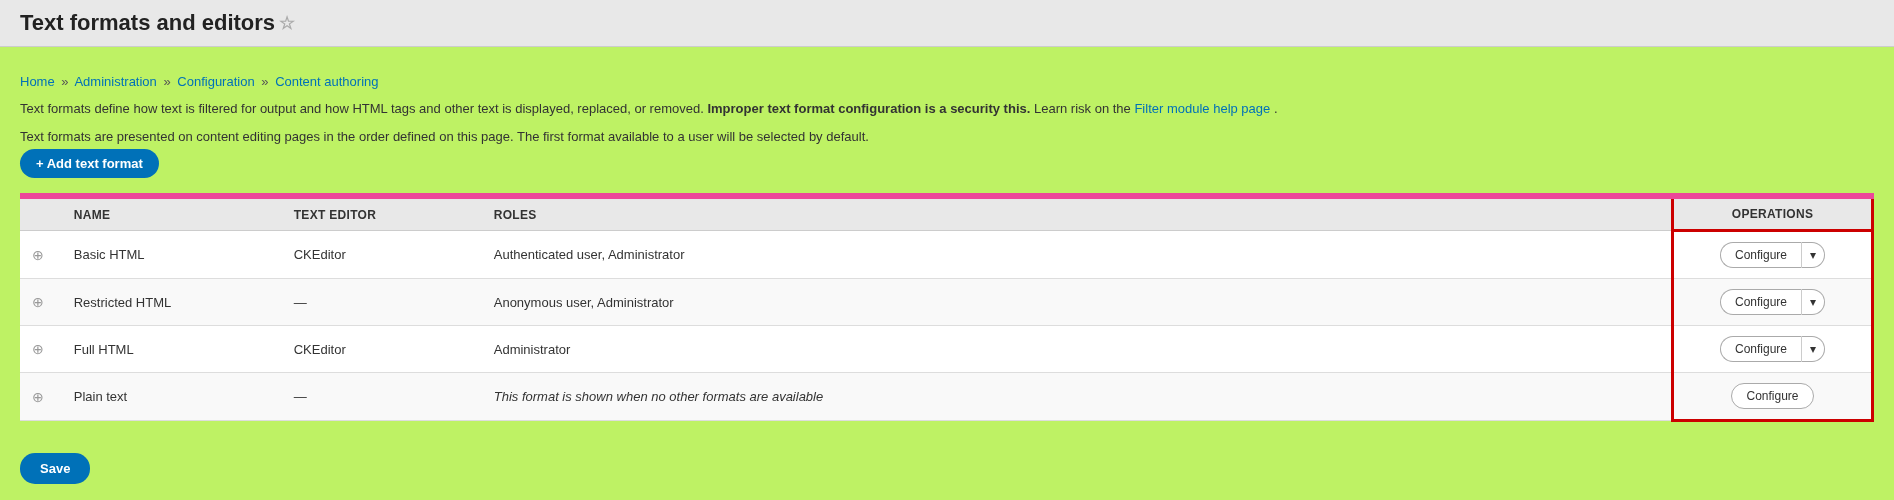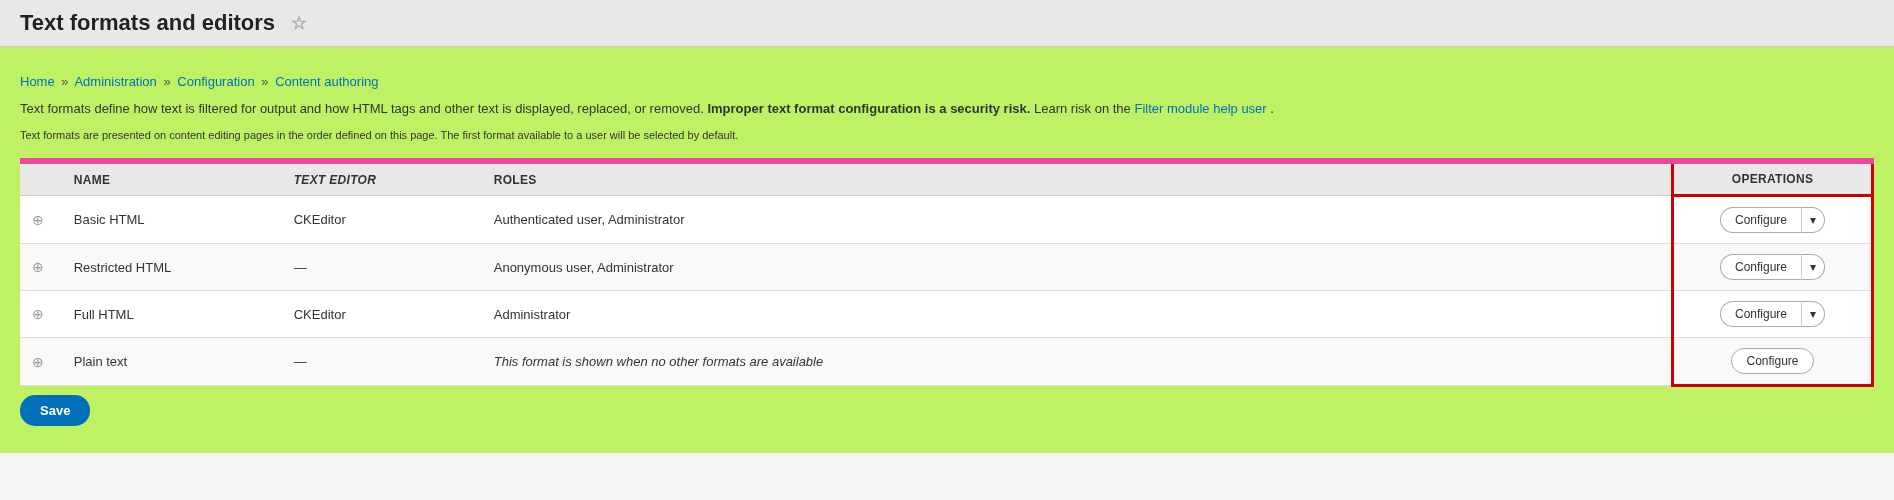--- a/index.html
+++ b/index.html
@@ -14,21 +14,21 @@
       background: #e8e8e8;
       padding: 10px 20px 10px 20px;
       border-bottom: 1px solid #ccc;
     }
     .page-title {
       font-size: 22px;
       font-weight: bold;
       color: #222;
       display: flex;
       align-items: center;
-      gap: 16px;
+      gap: 4px;
     }
     .star-icon { color: #aaa; font-size: 18px; cursor: pointer; }
     .page-content {
       background: #bef264;
       padding: 27px 20px;
     }
     .breadcrumb {
       font-size: 13px;
       margin-bottom: 10px;
       color: #333;
@@ -40,22 +40,22 @@
     .breadcrumb span { color: #555; margin: 0 3px; }
     .description {
       font-size: 13px;
       margin-bottom: 8px;
       line-height: 1.5;
       color: #333;
     }
     .description strong { font-weight: bold; }
     .description a { color: #0071b8; text-decoration: none; }
     .description2 {
-      font-size: 11px;
-      margin-bottom: 15px;
+      font-size: 13px;
+      margin-bottom: 3px;
       line-height: 1.5;
       color: #333;
     }
     .add-format-btn {
       background: #0071b8;
       color: #fff;
       border: none;
       border-radius: 15px;
       padding: 7px 16px;
       font-size: 13px;
@@ -155,21 +155,21 @@
     }
     .save-btn {
       background: #0071b8;
       color: #fff;
       border: none;
       border-radius: 15px;
       padding: 8px 20px;
       font-size: 13px;
       cursor: pointer;
       font-weight: bold;
-      margin-top: 8px;
+      margin-top: 31px;
     }
     .em-dash { color: #333; }
   </style>
 </head>
 <body>
 
 <div class="page-header">
   <div class="page-title">
     <span>Text formats and editors</span>
     <span class="star-icon">☆</span>
@@ -183,36 +183,37 @@
     <span>»</span>
     <a href="#">Administration</a>
     <span>»</span>
     <a href="#">Configuration</a>
     <span>»</span>
     <a href="#">Content authoring</a>
   </div>
 
   <div class="description">
     <span>Text formats define how text is filtered for output and how HTML tags and other text is displayed, replaced, or removed.</span>
-    <strong>Improper text format configuration is a security risk.</strong>
+    <strong>Improper text format configuration is a security this.</strong>
     <span> Learn risk on the </span>
-    <a href="#">Filter module help user</a>
+    <a href="#">Filter module help page</a>
     <span>.</span>
   </div>
 
   <div class="description2">Text formats are presented on content editing pages in the order defined on this page. The first format available to a user will be selected by default.</div>
 
+  <button class="add-format-btn">+ Add text format</button>
 
 
   <table class="formats-table">
     <thead>
       <tr>
         <th style="width:20px;"></th>
         <th style="width:220px;">NAME</th>
-        <th style="width:200px;font-style:italic;">TEXT EDITOR</th>
+        <th style="width:200px;">TEXT EDITOR</th>
         <th>ROLES</th>
         <th class="ops-header-cell" style="width:200px; text-align:center;">OPERATIONS</th>
       </tr>
     </thead>
     <tbody>
 
       <tr>
         <td>
           <span class="drag-handle">⊕</span>
         </td>

